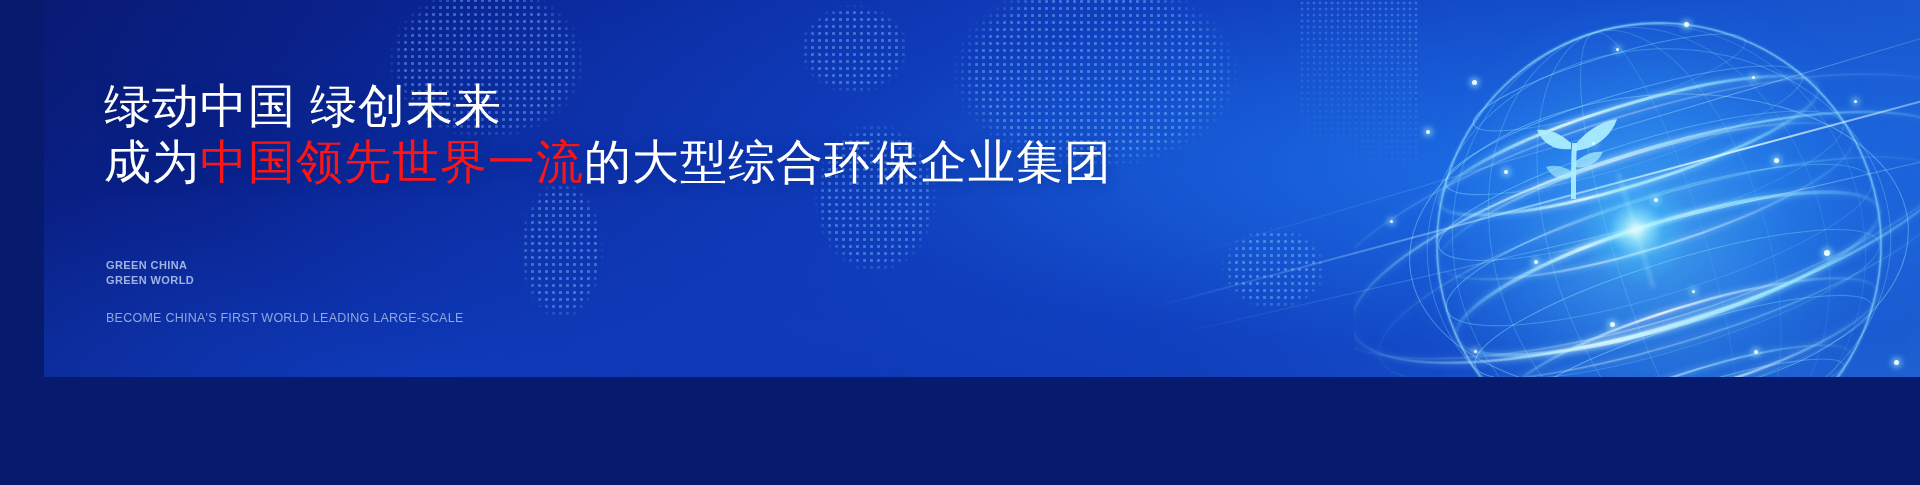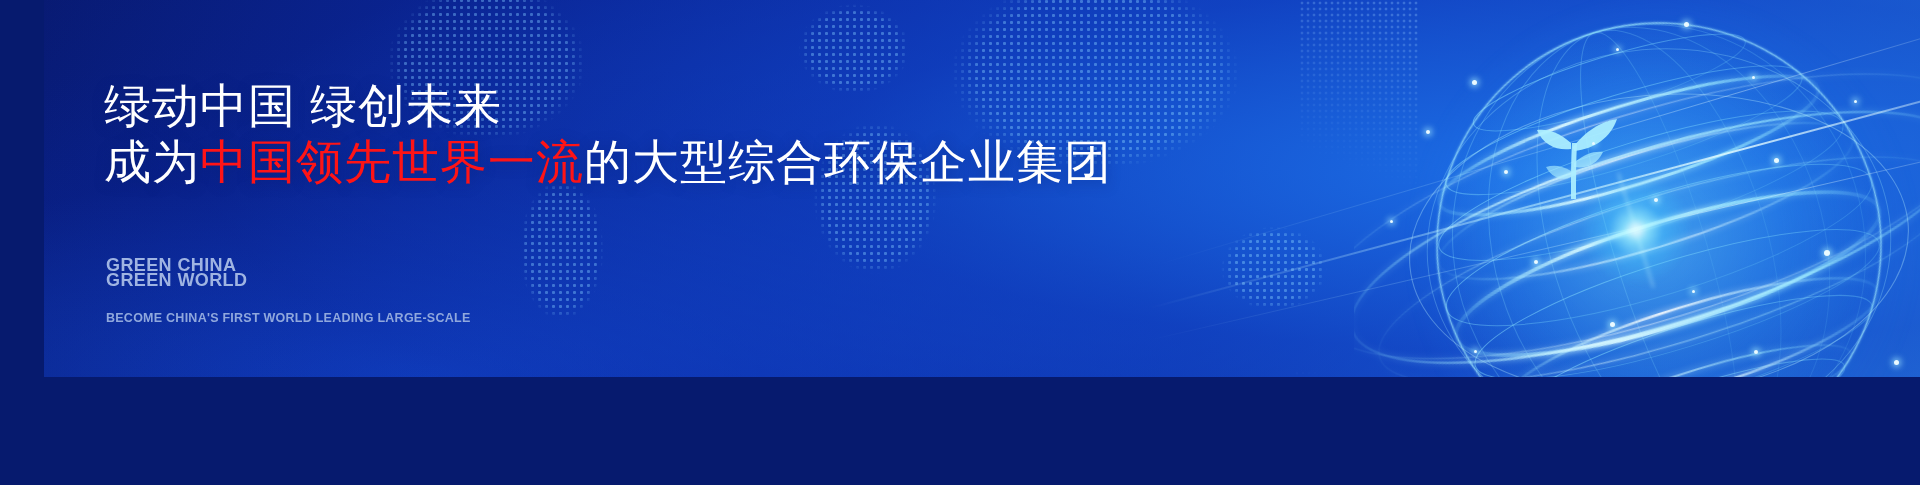--- a/index.html
+++ b/index.html
@@ -136,31 +136,31 @@
     font-weight:400;
     letter-spacing:1px;
     white-space:nowrap;
     text-shadow:0 2px 14px rgba(0,30,110,.45);
   }
   .headline .l2{display:block;}
   .hl-red{color:#ff1416;}
 
   .tagline{
     position:absolute; left:2px; top:258px;
-    font-size:18px;
+    font-size:11px;
     font-weight:bold;
     line-height:15px;
     letter-spacing:.4px;
     color:#9fb4e2;
     white-space:nowrap;
   }
   .subline{
     position:absolute; left:2px; top:311px;
     font-size:12.5px;
-    font-weight:bold;
+    font-weight:normal;
     line-height:14px;
     letter-spacing:.25px;
     color:#90a8dd;
     white-space:nowrap;
   }
 </style>
 </head>
 <body>
 
 <div class="banner">

